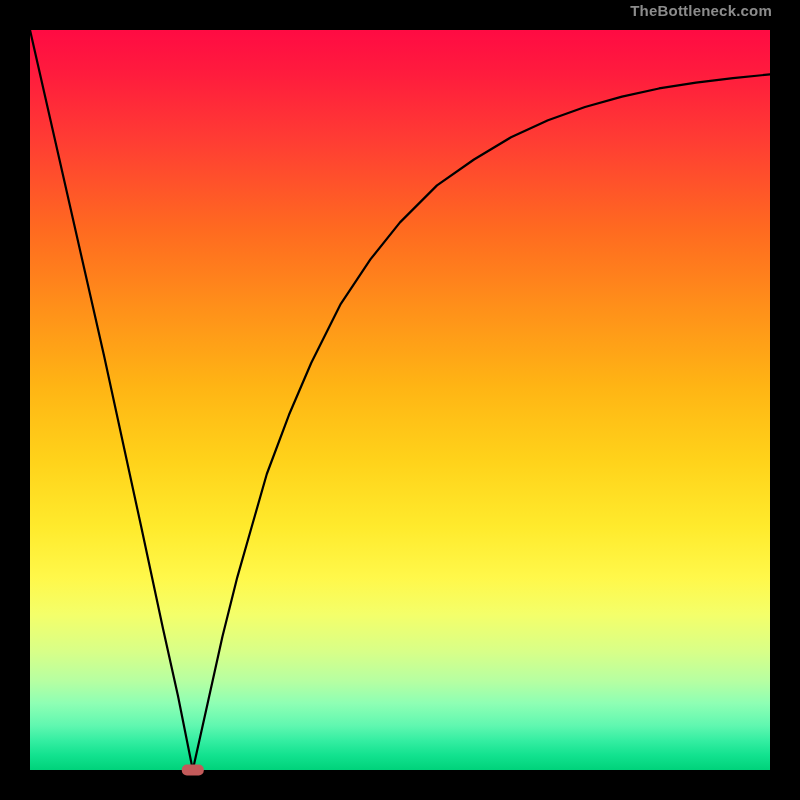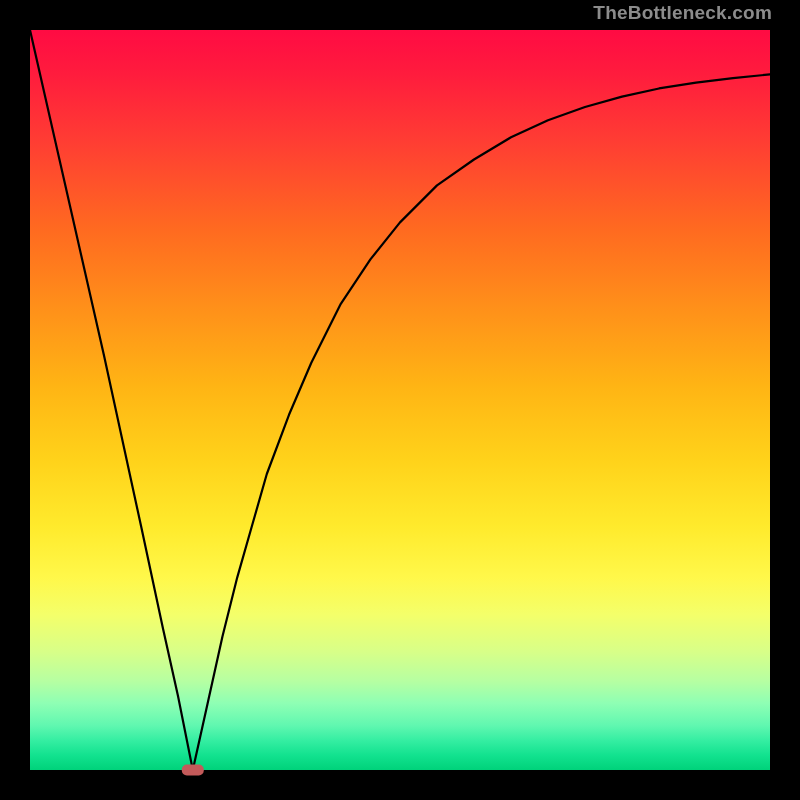--- a/index.html
+++ b/index.html
@@ -61,21 +61,21 @@
     stroke-linejoin: round;
   }
   .marker {
     stroke: none;
   }
   .watermark {
     position: absolute;
     top: 2px;
     right: 28px;
     color: #8c8c8c;
-    font-size: 19px;
+    font-size: 15px;
     font-weight: 600;
     letter-spacing: 0.2px;
     pointer-events: none;
   }
 </style>
 </head>
 <body>
 
 <div class="frame">
   <div class="watermark">TheBottleneck.com</div>

